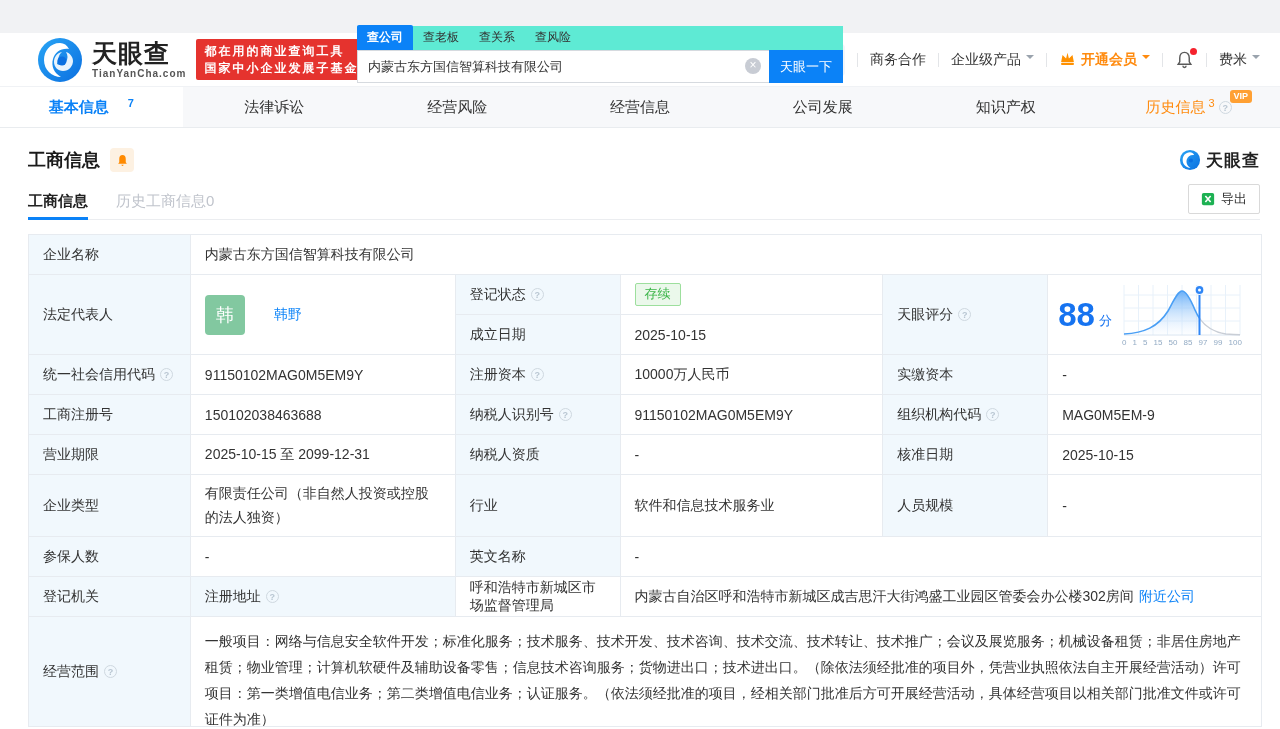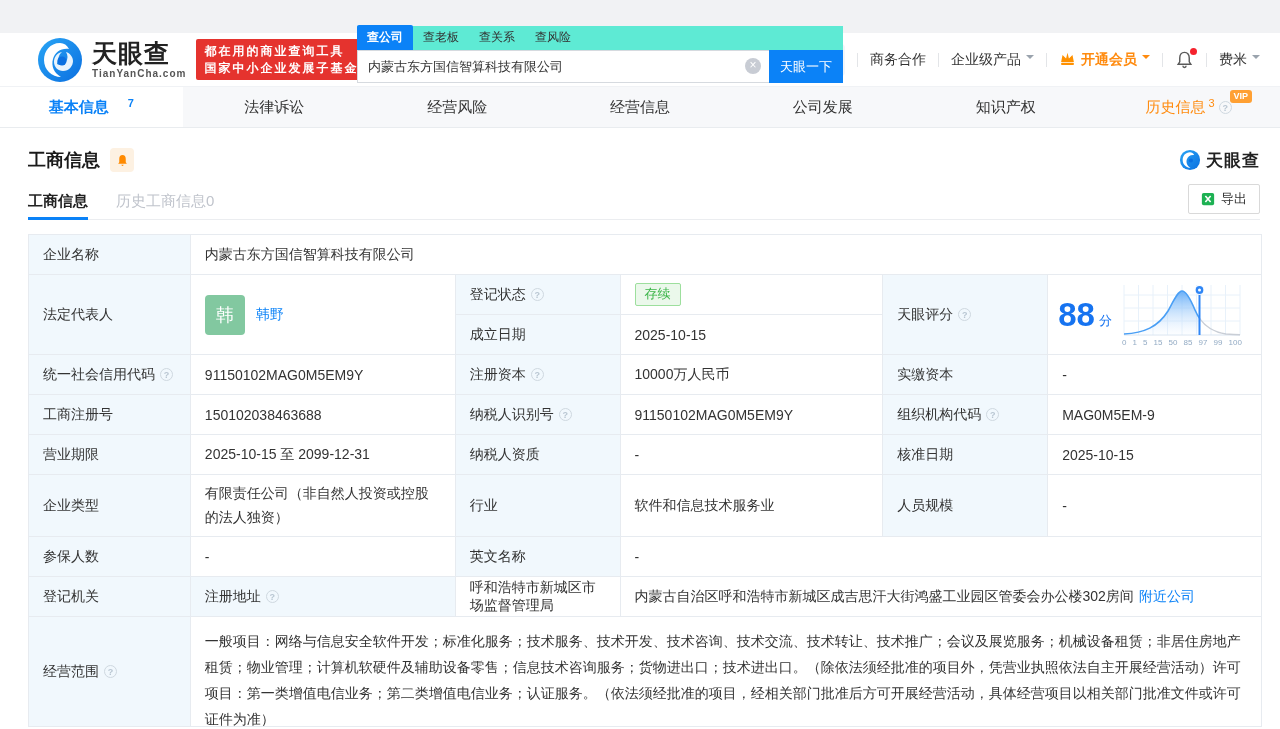--- a/index.html
+++ b/index.html
@@ -91,21 +91,21 @@
   .rs2 { grid-row:span 2; }
   .cs3 { grid-column:span 3; }
   .cs5 { grid-column:span 5; }
   .wrap span.val { line-height:1.65; }
   .scope-cell { align-items:flex-start; padding:11px 14px; }
   .scope-cell span.val { line-height:26px; }
 
   .avatar { width:40px; height:40px; border-radius:4px; background:#82c8a0; color:#fff; font-size:18px;
     display:flex; align-items:center; justify-content:center; flex:none; cursor:pointer; }
   .link { color:#0b82f7; cursor:pointer; text-decoration:none; }
-  .rep-name { margin-left:6px; font-size:14px; }
+  .rep-name { margin-left:24px; font-size:14px; }
   .status-badge { background:#ebf8eb; border:1px solid #9ddf9d; color:#3cb549; font-size:13px;
     padding:2px 9px; border-radius:2px; line-height:1.3; }
 
   
   .score-cell { gap:10px; padding:0 23px 0 10px; }
   .score-num { font-size:33px; font-weight:bold; color:#1673f0; line-height:1; }
   .score-unit { font-size:13px; color:#1673f0; margin:12px 0 0 -6px; }
   .score-chart { display:flex; flex-direction:column; width:120px; flex:none; }
   .score-ticks { display:flex; justify-content:space-between; font-size:8px; color:#93abc4;
     width:120px; margin-top:1px; }

